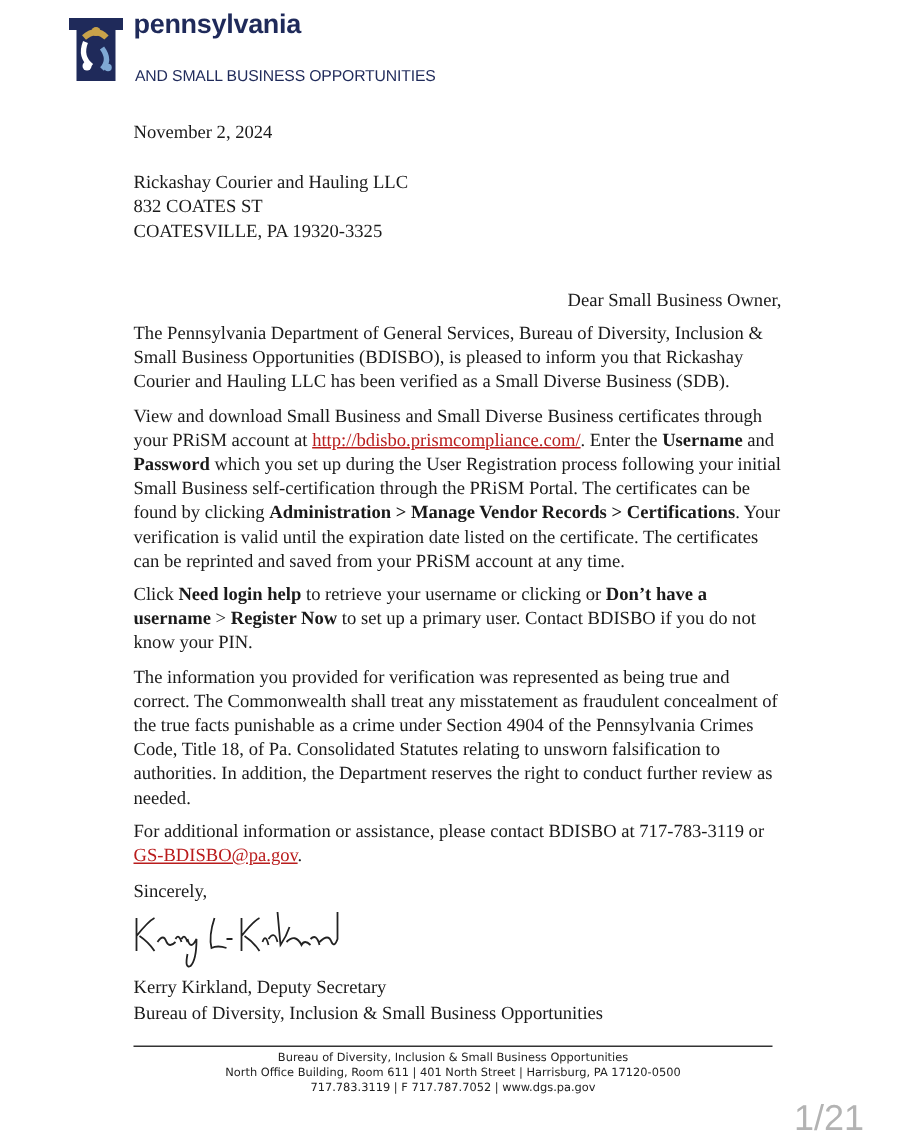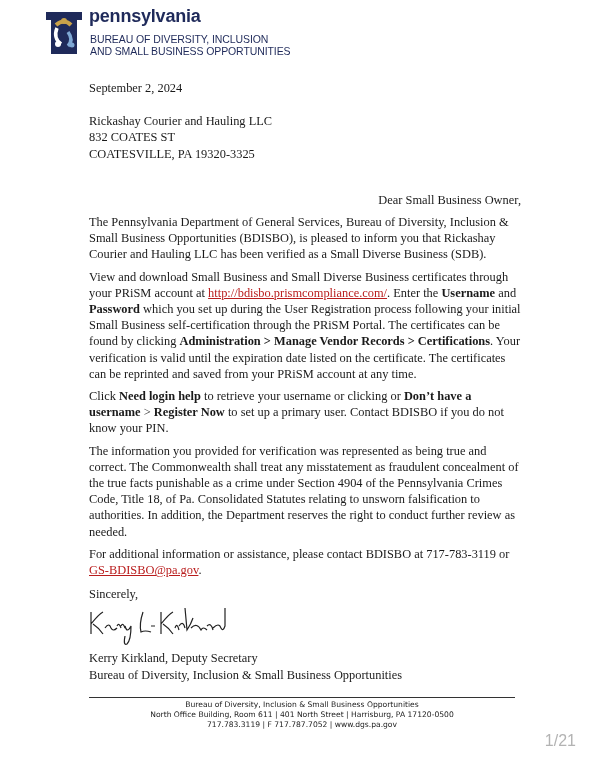--- a/index.html
+++ b/index.html
@@ -15,42 +15,41 @@
     .addr div { margin:0; }
     .salute { margin-top:30px;text-align:right; }
     p.para { margin:6px 0 0 0; }
     .link { color:#b91c1c; text-decoration:underline; }
     b { font-weight:bold; }
     .sincerely { margin-top:8px; }
     .sig { height:46px; margin-top:2px; position:relative; }
     .sig svg { position:absolute; left:-2px; top:0; }
     .footer-rule { position:absolute; left:89px; top:697px; width:426px; height:0; border-top:1px solid #333; }
     .footer { position:absolute; left:89px; top:700px; width:426px; text-align:center; font-family:"DejaVu Sans", sans-serif; font-size:7.6px; line-height:10px; color:#222; }
-    .pagenum { position:absolute; right:24px; top:732px; font-family:"Liberation Sans", sans-serif; font-size:16px; color:#b3b3b3; }
+    .pagenum { position:absolute; right:24px; top:732px; font-family:"Liberation Sans", sans-serif; font-size:24px; color:#b3b3b3; }
   </style>
 </head>
 <body>
 
 <div class="logo">
   <svg class="keystone" viewBox="0 0 40 44">
     <path d="M2 2 L38 2 L38 10 L33 10 L33 44 L7 44 L7 10 L2 10 Z" fill="#1f2a5a"></path>
     <path d="M12 15 Q20 8 27 15" stroke="#c9a24a" stroke-width="4" fill="none"></path>
     <circle cx="20" cy="11" r="3" fill="#c9a24a"></circle>
     <path d="M13 18 Q9 28 17 34" stroke="#ffffff" stroke-width="3.5" fill="none"></path>
     <circle cx="14" cy="34" r="3" fill="#ffffff"></circle>
     <path d="M24 22 Q30 30 24 36" stroke="#7fa8d4" stroke-width="3.5" fill="none"></path>
     <circle cx="28" cy="35" r="2.5" fill="#7fa8d4"></circle>
   </svg>
   <div class="pa-word">pennsylvania</div>
-  <div class="bureau-line bl1">BUREAU OF DIVERSITY, INCLUSION</div>
   <div class="bureau-line bl2">AND SMALL BUSINESS OPPORTUNITIES</div>
 </div>
 
 <div class="letter">
-  <div class="date">September 2, 2024</div>
+  <div class="date">November 2, 2024</div>
   <div class="addr">
     <div>Rickashay Courier and Hauling LLC</div>
     <div>832 COATES ST</div>
     <div>COATESVILLE, PA 19320-3325</div>
   </div>
   <div class="salute">Dear Small Business Owner,</div>
   <p class="para">The Pennsylvania Department of General Services, Bureau of Diversity, Inclusion &amp; Small Business Opportunities (BDISBO), is pleased to inform you that Rickashay Courier and Hauling LLC has been verified as a Small Diverse Business (SDB).</p>
   <p class="para"><span>View and download Small Business and Small Diverse Business certificates through your PRiSM account at </span><a class="link">http://bdisbo.prismcompliance.com/</a><span>. Enter the </span><b>Username</b><span> and </span><b>Password</b><span> which you set up during the User Registration process following your initial Small Business self-certification through the PRiSM Portal. The certificates can be found by clicking </span><b>Administration &gt; Manage Vendor Records &gt; Certifications</b><span>. Your verification is valid until the expiration date listed on the certificate. The certificates can be reprinted and saved from your PRiSM account at any time.</span></p>
   <p class="para"><span>Click </span><b>Need login help</b><span> to retrieve your username or clicking or </span><b>Don’t have a username</b><span> &gt; </span><b>Register Now</b><span> to set up a primary user. Contact BDISBO if you do not know your PIN.</span></p>
   <p class="para">The information you provided for verification was represented as being true and correct. The Commonwealth shall treat any misstatement as fraudulent concealment of the true facts punishable as a crime under Section 4904 of the Pennsylvania Crimes Code, Title 18, of Pa. Consolidated Statutes relating to unsworn falsification to authorities. In addition, the Department reserves the right to conduct further review as needed.</p>

